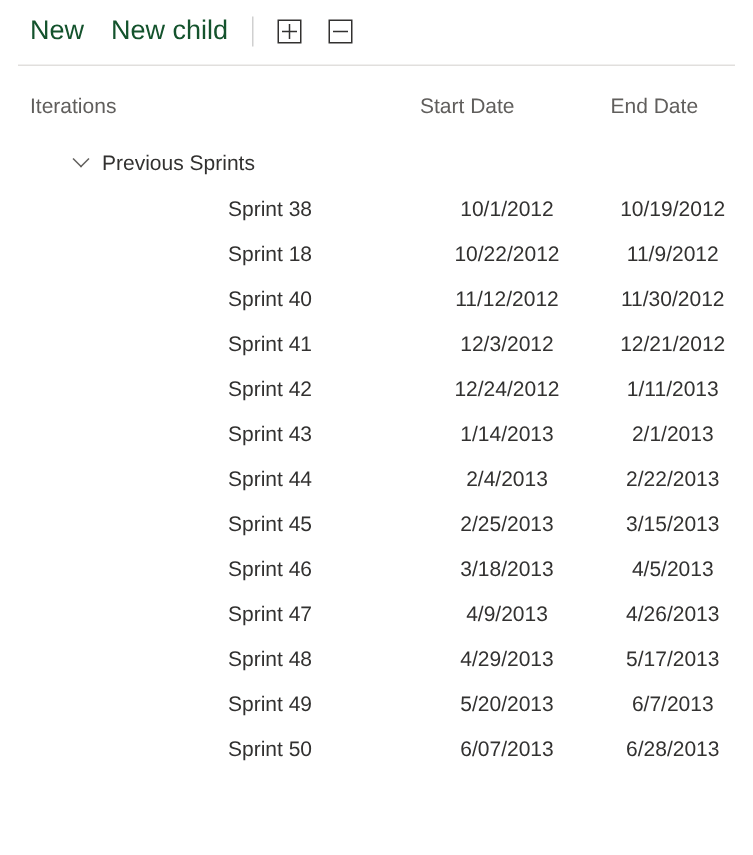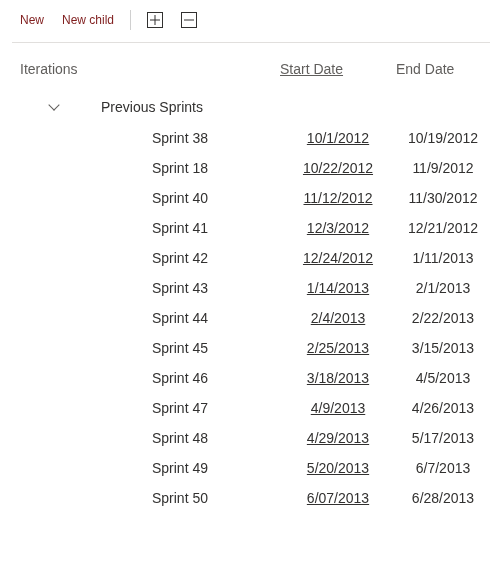--- a/index.html
+++ b/index.html
@@ -12,22 +12,22 @@
       height: 570px;
       overflow: hidden;
     }
     .toolbar {
       display: flex;
       align-items: center;
       padding: 10px 18px 12px 20px;
       gap: 18px;
     }
     .toolbar-btn {
-      font-size: 12px;
-      color: #7f1d1d;
+      font-size: 18px;
+      color: #14532d;
       cursor: pointer;
       user-select: none;
     }
     .toolbar-sep {
       width: 1px;
       height: 20px;
       background: #d0d0d0;
       margin: 0 -2px;
     }
     .iconbtn {
@@ -60,29 +60,28 @@
     .grid {
       padding: 0 12px;
     }
     .header-row {
       display: flex;
       padding: 10px 8px 16px 8px;
       color: #605e5c;
       font-size: 14px;
     }
     .col-iter { flex: 0 0 260px; }
-    .col-start { flex: 0 0 116px; text-decoration: underline; }
-    .col-end { flex: 1; }
+    .col-start { flex: 0 0 116px; }
+    .col-end { flex: 1; margin-left: 11px; }
     .group-row {
       display: flex;
       align-items: center;
       padding: 6px 0 8px 38px;
       font-size: 14px;
       color: #323130;
-      gap: 33px;
     }
     .chevron {
       display: inline-block;
       width: 8px; height: 8px;
       border-right: 1.2px solid #605e5c;
       border-bottom: 1.2px solid #605e5c;
       transform: rotate(45deg);
       margin-right: 10px;
       margin-top: -4px;
     }

